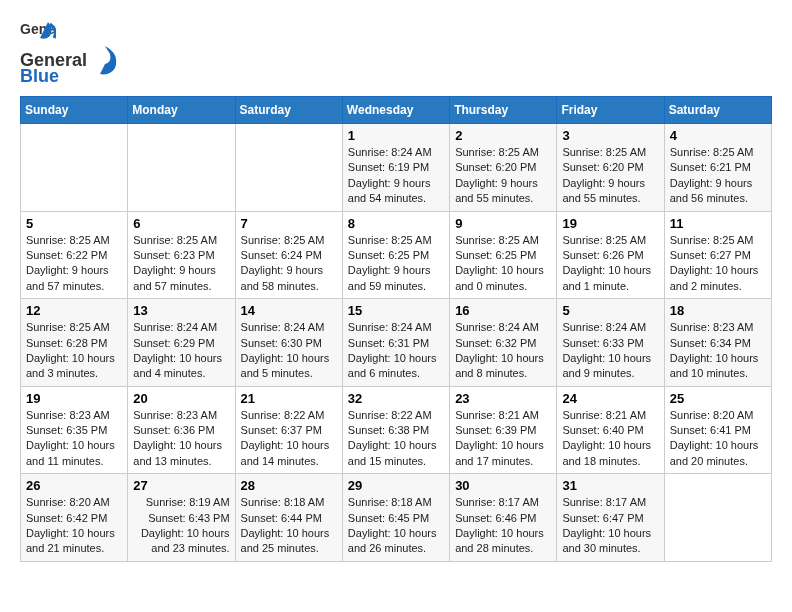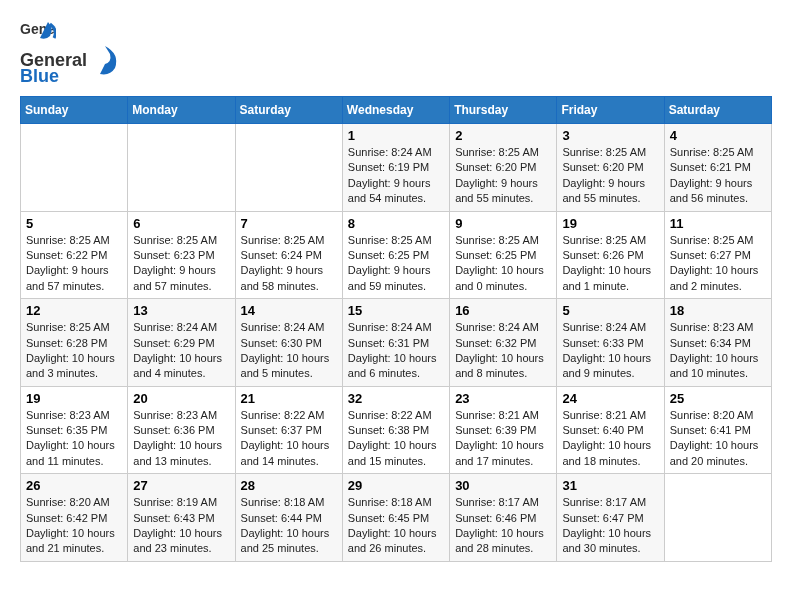--- a/index.html
+++ b/index.html
@@ -308,21 +308,21 @@
       <tr>
         <td>
           <span class="day-num">26</span>
           <div class="day-info" style="white-space: pre-line;">Sunrise: 8:20 AM
 Sunset: 6:42 PM
 Daylight: 10 hours
 and 21 minutes.</div>
         </td>
         <td>
           <span class="day-num">27</span>
-          <div class="day-info" style="white-space: pre-line;">Sunrise: 8:19 AM
+          <div class="day-info" style="white-space: pre-line; text-align: right;">Sunrise: 8:19 AM
 Sunset: 6:43 PM
 Daylight: 10 hours
 and 23 minutes.</div>
         </td>
         <td>
           <span class="day-num">28</span>
           <div class="day-info" style="white-space: pre-line;">Sunrise: 8:18 AM
 Sunset: 6:44 PM
 Daylight: 10 hours
 and 25 minutes.</div>

